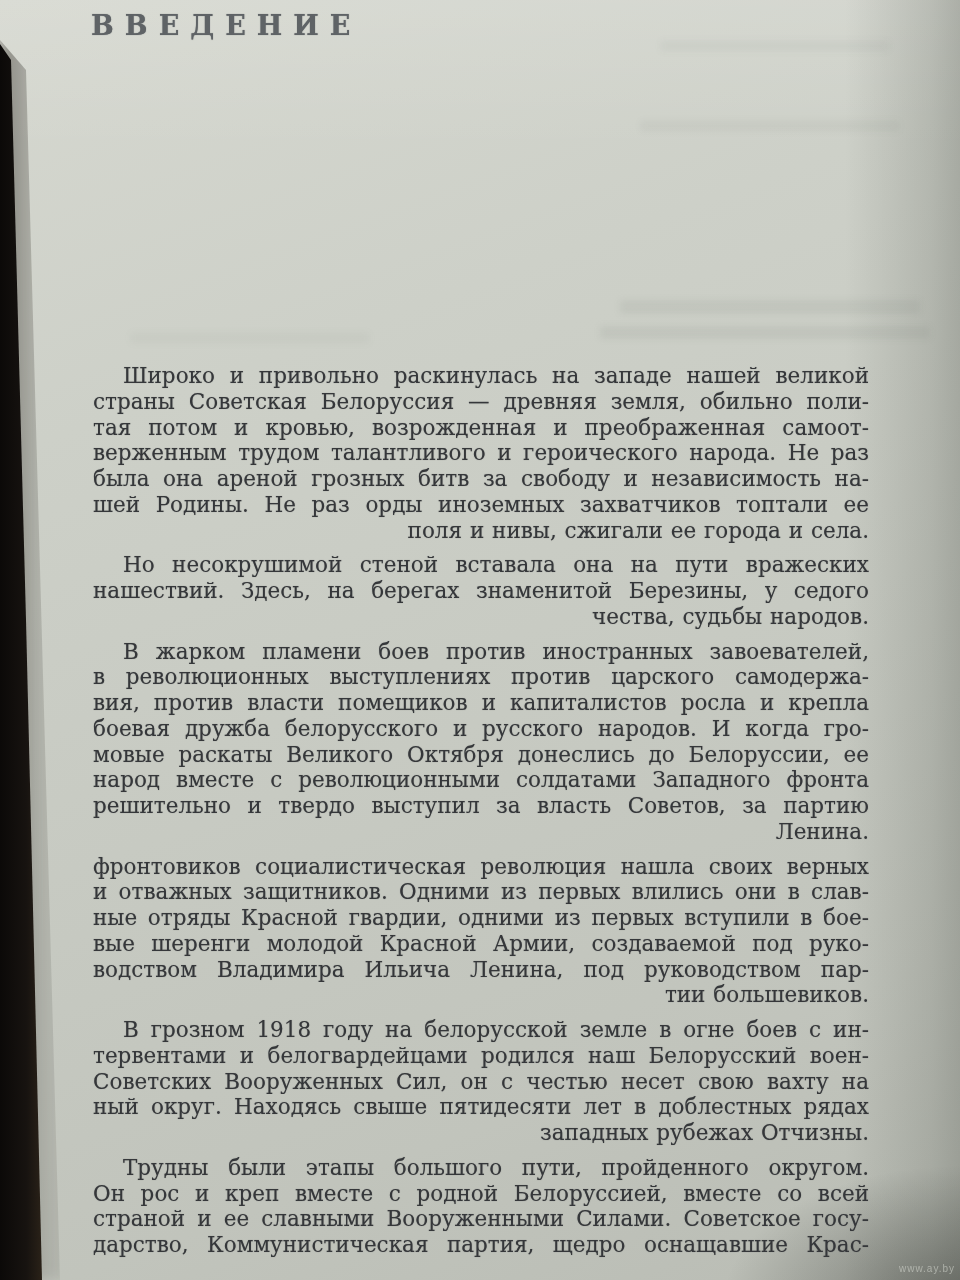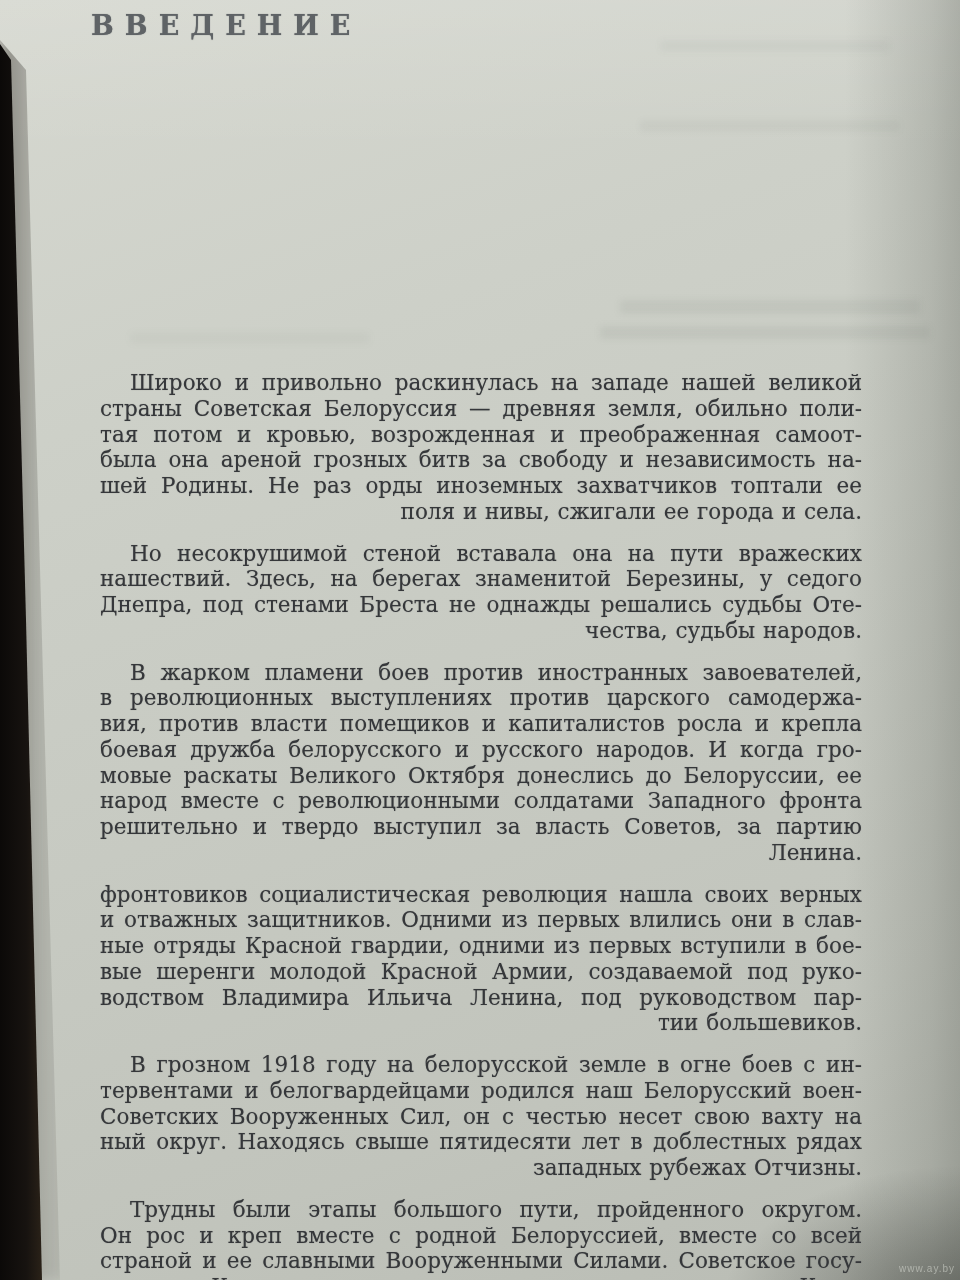--- a/index.html
+++ b/index.html
@@ -39,21 +39,21 @@
     font-size:27px;font-weight:bold;letter-spacing:11px;
     color:#5f6366;
     text-shadow:0 0 1px rgba(95,99,102,0.8);
   }
   .body-text{
     position:absolute;left:84px;top:354px;width:794px;
     font-size:21.5px;color:#35373a;
     text-shadow:0 0 1px rgba(53,55,58,0.45);
     word-spacing:1px;
   }
-  .para{margin:16px;}
+  .para{margin:9px;}
   .line{
     height:25.75px;line-height:25.75px;
     overflow:hidden;text-align:justify;white-space:normal;
   }
   .line::after{content:"";display:inline-block;width:100%;}
   .line.last{text-align:right;}
   .line.last::after{content:none;}
   .line.first{text-indent:30px;}
 
   .watermark{
@@ -75,28 +75,28 @@
   <div class="ghost g4"></div>
   <div class="ghost g5"></div>
 
   <h1 class="heading">ВВЕДЕНИЕ</h1>
 
   <div class="body-text">
       <div class="para">
         <div class="line first">Широко и привольно раскинулась на западе нашей великой</div>
         <div class="line">страны Советская Белоруссия — древняя земля, обильно поли-</div>
         <div class="line">тая потом и кровью, возрожденная и преображенная самоот-</div>
+        <div class="line">верженным трудом талантливого и героического народа. Не раз</div>
         <div class="line">была она ареной грозных битв за свободу и независимость на-</div>
         <div class="line">шей Родины. Не раз орды иноземных захватчиков топтали ее</div>
         <div class="line last">поля и нивы, сжигали ее города и села.</div>
       </div>
       <div class="para">
         <div class="line first">Но несокрушимой стеной вставала она на пути вражеских</div>
         <div class="line">нашествий. Здесь, на берегах знаменитой Березины, у седого</div>
-        <div class="line">Днепра, под стенами Бреста не однажды решались судьбы Оте-</div>
         <div class="line last">чества, судьбы народов.</div>
       </div>
       <div class="para">
         <div class="line first">В жарком пламени боев против иностранных завоевателей,</div>
         <div class="line">в революционных выступлениях против царского самодержа-</div>
         <div class="line">вия, против власти помещиков и капиталистов росла и крепла</div>
         <div class="line">боевая дружба белорусского и русского народов. И когда гро-</div>
         <div class="line">мовые раскаты Великого Октября донеслись до Белоруссии, ее</div>
         <div class="line">народ вместе с революционными солдатами Западного фронта</div>
         <div class="line">решительно и твердо выступил за власть Советов, за партию</div>

